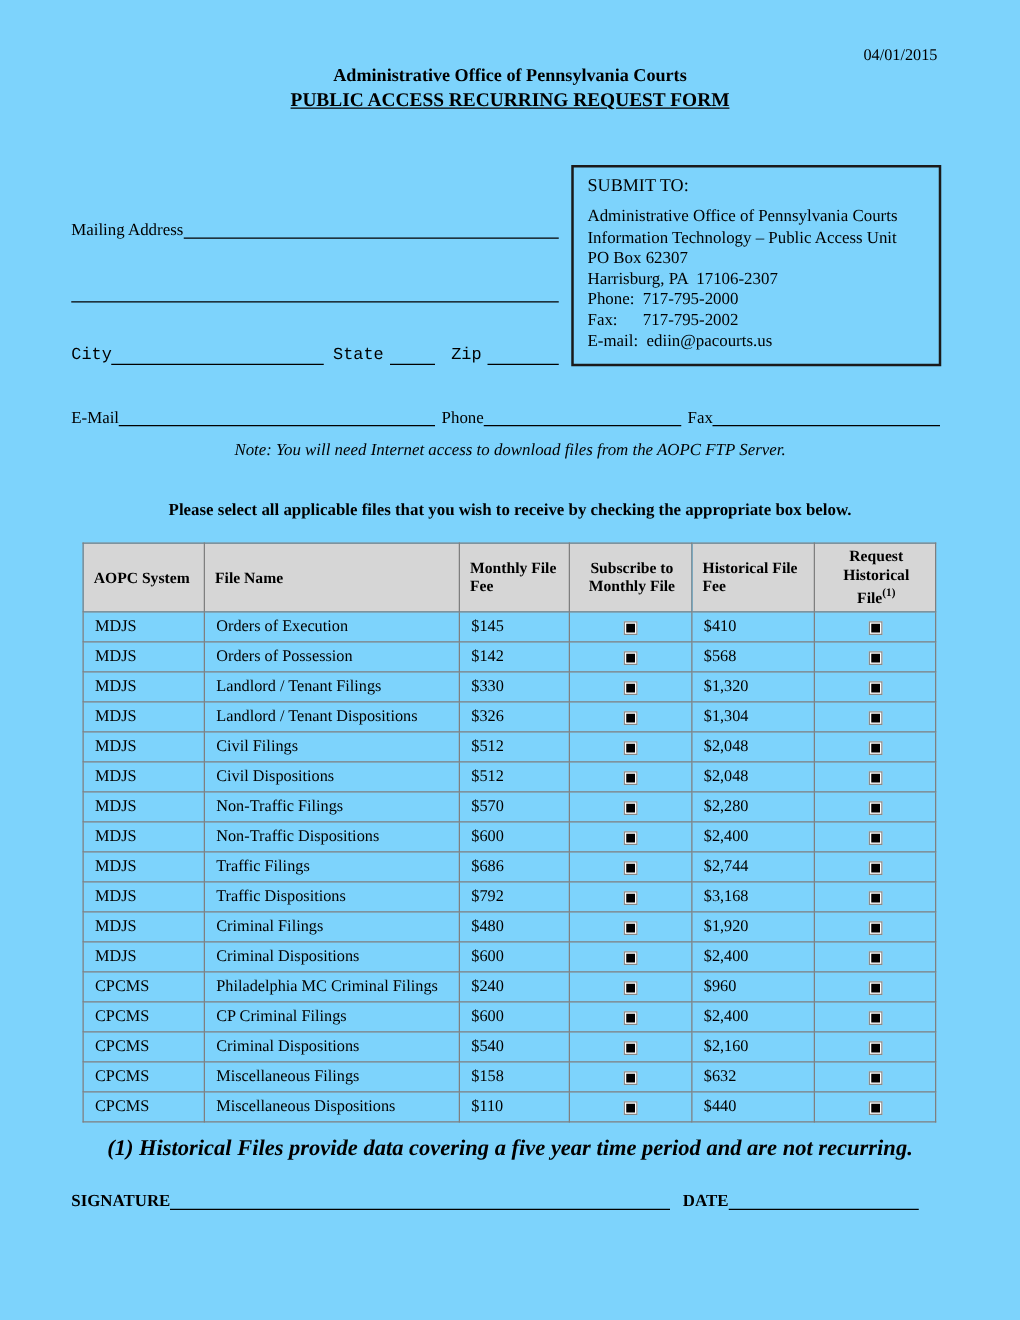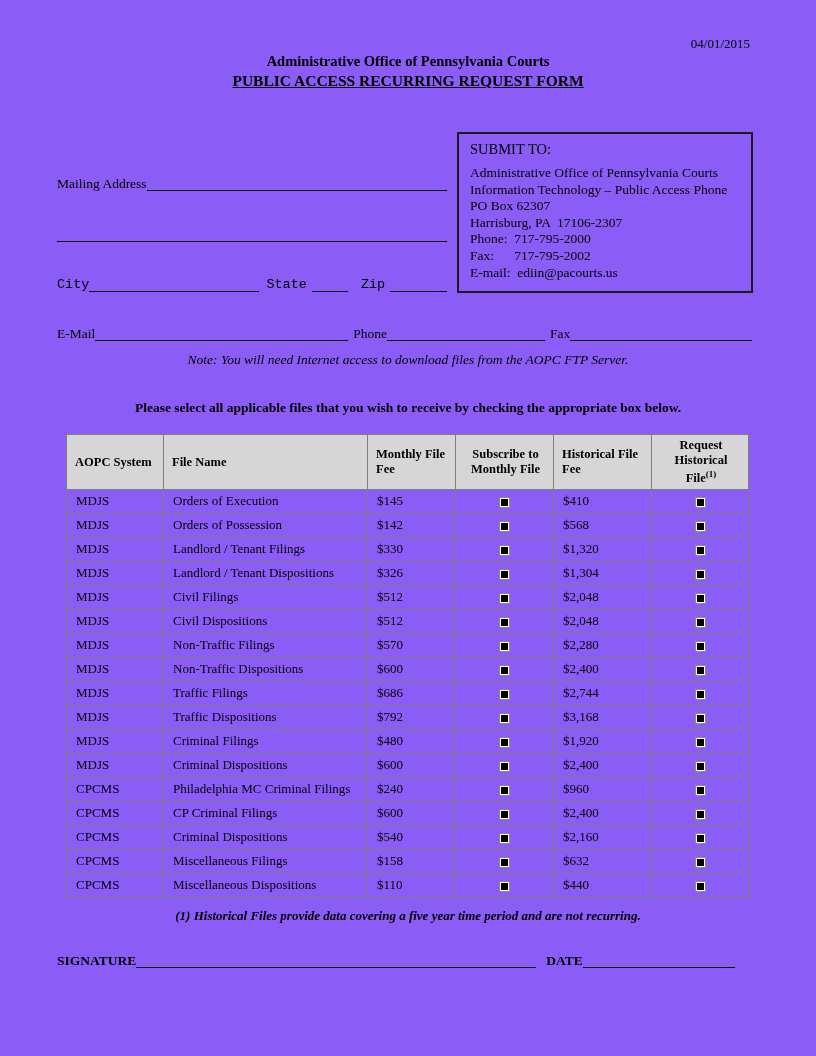--- a/index.html
+++ b/index.html
@@ -1,18 +1,18 @@
 <!DOCTYPE html>
 <html style="--header-bg: #d6d6d6; --border: #7f7f7f;"><head>
 <meta charset="utf-8">
 <style>
   :root { --header-bg: #d6d6d6; --border: #7f7f7f; }
   * { margin:0; padding:0; box-sizing:border-box; }
   body { background:#fff; font-family:"Liberation Serif","DejaVu Serif",serif; color:#000; }
-  .page { position:relative; width:816px; height:1056px; background:#8b5cf6; overflow:hidden; }
+  .page { position:relative; width:816px; height:1056px; background:#7dd3fc; overflow:hidden; }
 
   .doc-date { position:absolute; top:36px; right:66px; font-size:13px; }
 
   .title-block { position:absolute; top:53px; left:0; width:100%; text-align:center; }
   .title-line1 { font-weight:bold; font-size:14.5px; }
   .title-line2 { font-weight:bold; font-size:15.5px; margin-top:2px;text-decoration:underline; }
 
   .line-row { position:absolute; display:flex; align-items:flex-end; height:16px; font-size:13.5px; }
   .line-row .lbl { flex:0 0 auto; line-height:15px; }
   .fill { border-bottom:1px solid #000; height:15px; }
@@ -52,21 +52,21 @@
   .fee-table th.center { text-align:center; }
   .fee-table th sup { font-size:9px; }
   .fee-table td { font-size:13px; padding:2px 7px 2px 9px; height:24px; vertical-align:middle; }
   .fee-table td.cb-cell { text-align:center; padding:2px; }
 
   .checkbox { display:inline-block; width:11px; height:11px; border:1px solid #8a8a8a;
               background:#fff; position:relative; vertical-align:middle; cursor:pointer; }
   .checkbox::after { content:""; position:absolute; left:1px; top:1px; width:7px; height:7px; background:#000; }
 
   .footnote { position:absolute; top:908px; left:0; width:100%; text-align:center;
-              font-weight:bold; font-style:italic; font-size:13px; }
+              font-weight:bold; font-style:italic; font-size:18px; }
 
   .row-signature { left:57px; top:952px; width:678px; font-weight:bold; font-size:13.5px; }
   .sig-fill  { width:400px; }
   .date-lbl  { margin-left:10px; }
   .date-fill { flex:1; }
 </style>
 </head>
 <body>
 
 <div class="page">
@@ -91,21 +91,21 @@
     <span class="fill city-fill"></span>
     <span class="lbl state-lbl">State</span>
     <span class="fill state-fill"></span>
     <span class="lbl zip-lbl">Zip</span>
     <span class="fill zip-fill"></span>
   </div>
 
   <div class="submit-box">
     <div class="submit-heading">SUBMIT TO:</div>
     <div class="submit-line">Administrative Office of Pennsylvania Courts</div>
-    <div class="submit-line">Information Technology – Public Access Phone</div>
+    <div class="submit-line">Information Technology – Public Access Unit</div>
     <div class="submit-line">PO Box 62307</div>
     <div class="submit-line">Harrisburg, PA  17106-2307</div>
     <div class="submit-line">Phone:  717-795-2000</div>
     <div class="submit-line">Fax:      717-795-2002</div>
     <div class="submit-line">E-mail:  ediin@pacourts.us</div>
   </div>
 
   <div class="line-row row-email">
     <span class="lbl">E-Mail</span>
     <span class="fill email-fill"></span>

